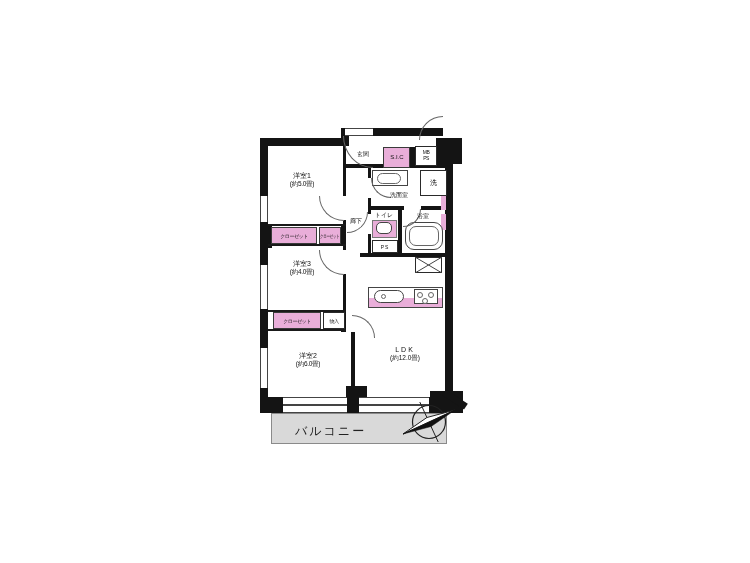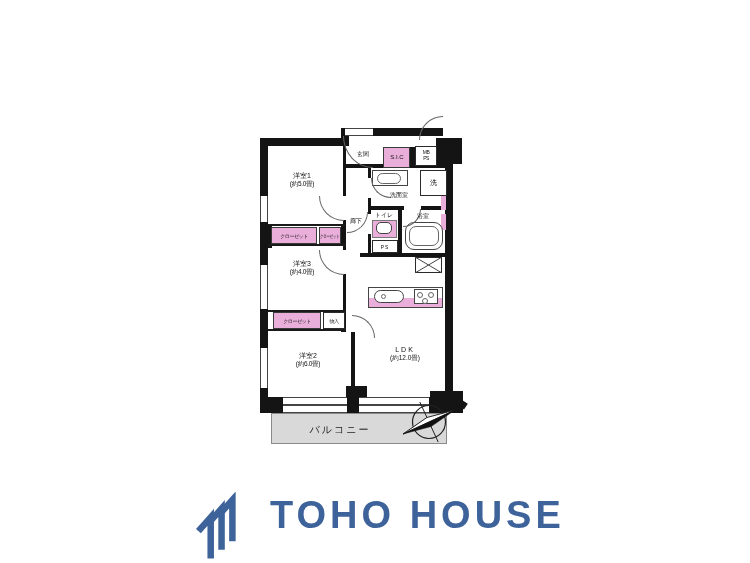--- a/index.html
+++ b/index.html
@@ -24,21 +24,21 @@
   .arc.tl{border-bottom:none;border-right:none;border-radius:100% 0 0 0;}
   .arc.tr{border-bottom:none;border-left:none;border-radius:0 100% 0 0;}
   .winv{position:absolute;background:#fff;border-left:1px solid #444;border-right:1px solid #444;box-sizing:border-box;
         background-image:linear-gradient(to right,transparent 0 44%,#444 44% 56%,transparent 56%);}
   .winh{position:absolute;background:#fff;border-top:1px solid #444;border-bottom:1px solid #444;box-sizing:border-box;
         background-image:linear-gradient(to bottom,transparent 0 44%,#444 44% 56%,transparent 56%);}
   .gap{position:absolute;background:#fff;}
   .fixture{position:absolute;background:#fff;border:1px solid #444;box-sizing:border-box;}
   .round{border-radius:7px;}
   .balcony{position:absolute;background:#d9d9d9;border:1px solid #8a8a8a;box-sizing:border-box;}
-  .balcony-lbl{position:absolute;font-size:10px;letter-spacing:2px;color:#222;text-align:center;}
+  .balcony-lbl{position:absolute;font-size:12px;letter-spacing:2px;color:#222;}
   
   #logo{position:absolute;left:190px;top:490px;width:420px;height:74px;}
   #logo .text{position:absolute;left:80px;top:4px;font-size:38px;font-weight:bold;
               letter-spacing:4px;color:#3e639a;}
 </style>
 </head>
 <body>
 
 <div class="screen">
 
@@ -179,22 +179,14 @@
     <span class="balcony-lbl" style="left:40px;top:303px;width:90px;">バルコニー</span>
 
     <svg class="abs" style="left:142px;top:272px;" width="64" height="64" viewBox="0 0 64 64">
       <circle cx="32" cy="30" r="16.5" fill="none" stroke="#222" stroke-width="1.2"></circle>
       <line x1="22.8" y1="10" x2="41.2" y2="50" stroke="#222" stroke-width="1"></line>
       <polygon points="58,18 29.9,25.5 6,42" fill="#ffffff" stroke="#222" stroke-width="1"></polygon>
       <polygon points="58,18 34.1,34.5 6,42" fill="#111111" stroke="#111" stroke-width="0.5"></polygon>
     </svg>
   </div>
 
-  <div id="logo">
-    <svg class="abs" style="left:0;top:2px;" width="66" height="68" viewBox="0 0 78 94">
-      <path d="M5 54 L22 35 L22 92" fill="none" stroke="#3e639a" stroke-width="9"></path>
-      <path d="M20 42 L37 23 L37 80" fill="none" stroke="#3e639a" stroke-width="9"></path>
-      <path d="M35 30 L52 11 L52 68" fill="none" stroke="#3e639a" stroke-width="9"></path>
-    </svg>
-    <div class="text">TOHO HOUSE</div>
-  </div>
 
 </div>
 
 </body></html>

